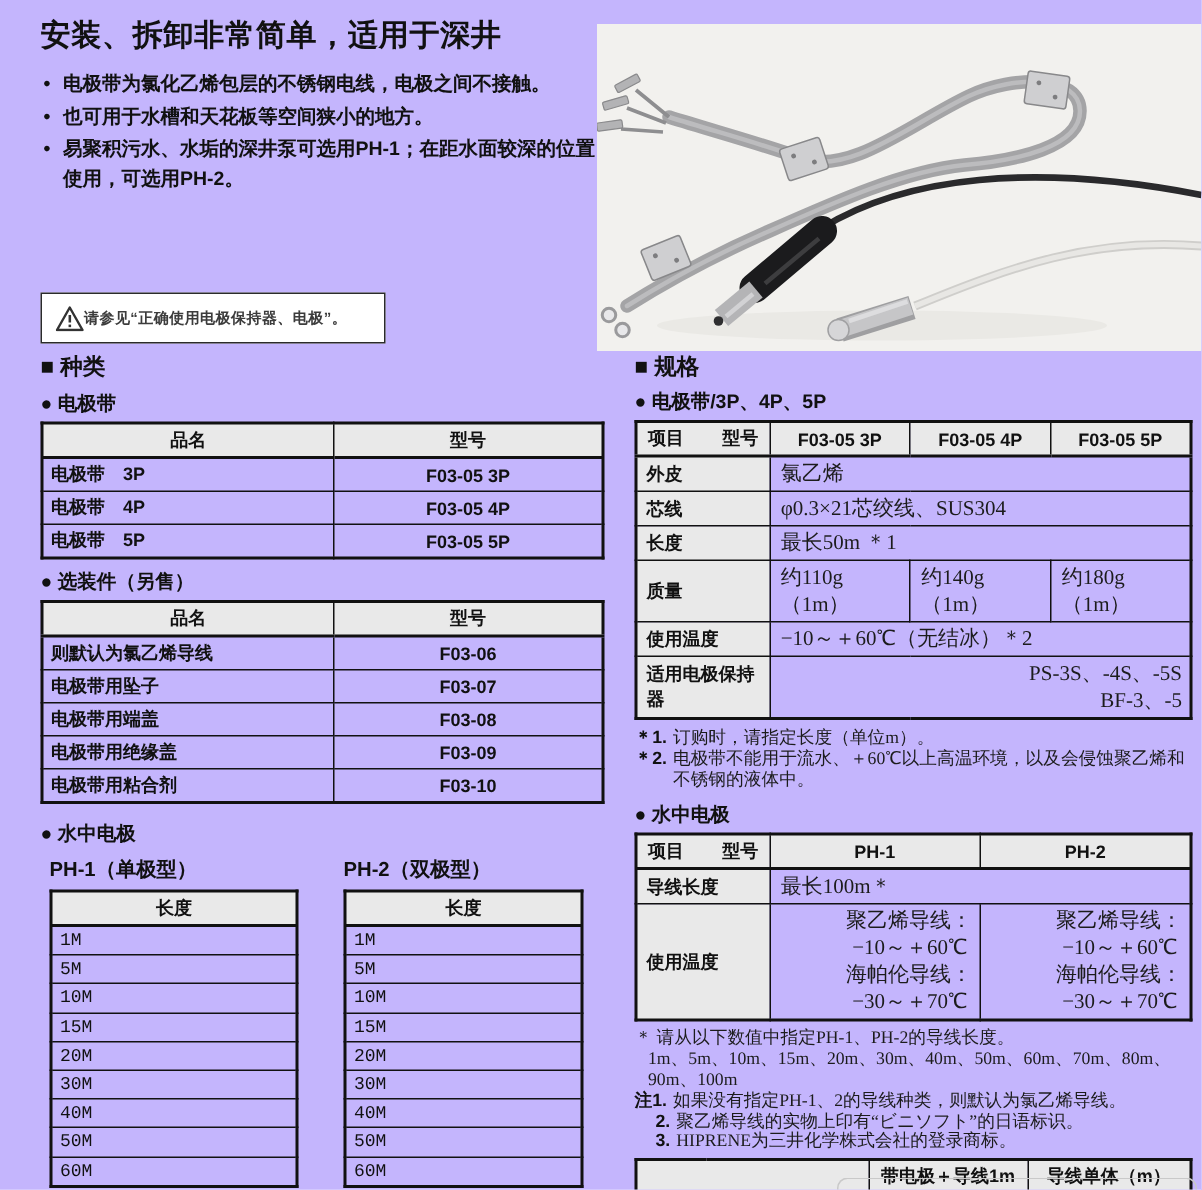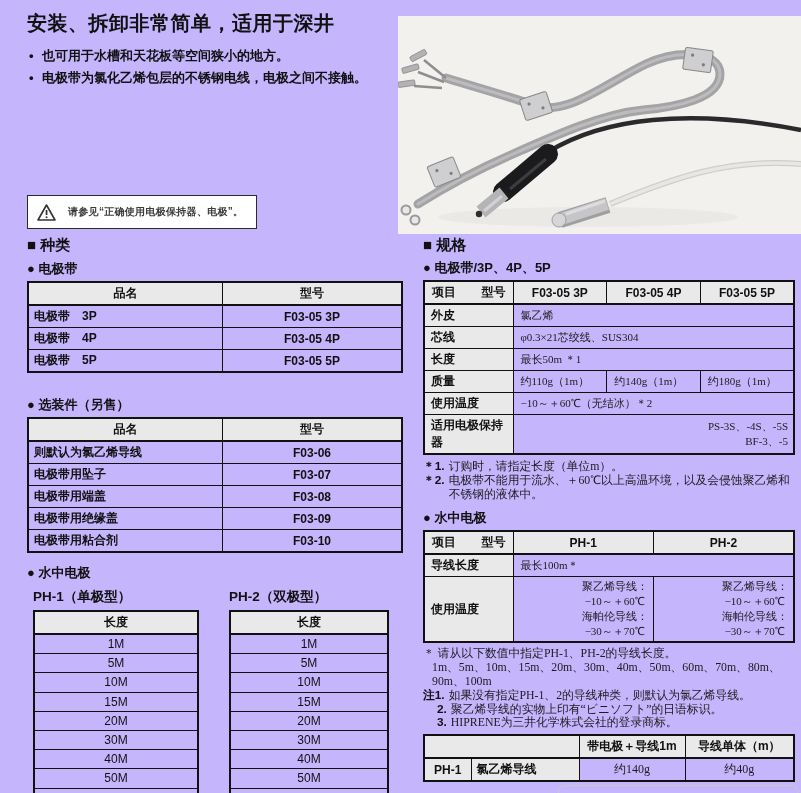--- a/index.html
+++ b/index.html
@@ -8,46 +8,46 @@
 
   .headline { position:absolute; left:27px; top:10px; font-size:20px; font-weight:bold; letter-spacing:0.5px; }
 
   .features { position:absolute; left:29px; top:46px; width:372px; list-style:none; }
   .features li { position:relative; padding-left:13px; font-size:13px; font-weight:bold; line-height:19.5px; margin-bottom:2px; }
   .features li::before { content:"•"; position:absolute; left:0; top:0; }
 
   .photo { position:absolute; left:398px; top:12px; width:403px; height:222px; }
 
   .notice { position:absolute; left:27px; top:195px; width:230px; height:34px; border:1.3px solid #2b2b2b;
-            display:flex; align-items:center; gap:12px; padding:0 9px; background:#fff; }
+            display:flex; align-items:center; gap:0; padding:0 9px; background:#fff; }
   .notice .txt { font-size:10px; font-weight:bold; color:#3c3c3c; letter-spacing:0.3px; }
 
   .col { position:absolute; top:236px; }
   .left-col { left:27px; width:376px; }
   .right-col { left:423px; width:372px; }
 
   .sec { font-size:15px; font-weight:bold; line-height:18px; }
   .sub { font-size:13px; font-weight:bold; line-height:17px; margin-top:6px; }
 
   table.tbl { border-collapse:collapse; table-layout:fixed; width:100%; border:2px solid #111; margin-top:4px; }
   table.tbl th, table.tbl td { border:1px solid #111; font-size:12px; padding:2px 5px; vertical-align:middle; }
   table.tbl thead th { background:#e9e9e9; border-bottom:2px solid #111; text-align:center; font-weight:bold; height:20px; }
 
   .t-kind td.name  { font-weight:bold; text-align:left; height:18px; }
   .t-kind td.model { font-weight:bold; text-align:center; }
 
   .ph-row { display:flex; margin-top:3px; }
   .ph-col1 { width:166px; margin-left:6px; }
   .ph-col2 { width:160px; margin-left:30px; }
   .ph-title { font-size:13.5px; font-weight:bold; line-height:18px; margin-top:4px; }
-  .ph-tbl td { text-align:center; font-family:Liberation Sans, sans-serif; font-size:11.5px; padding:1.2px 4px; line-height:14.2px; }
+  .ph-tbl td { text-align:left; font-family:Liberation Mono, monospace; font-size:11.5px; padding:1.2px 4px; line-height:14.2px; }
   .ph-tbl thead th { height:18px; }
 
   .spec th.rowlab { background:#e9e9e9; text-align:left; font-weight:bold; padding-left:6px; }
-  .spec td.val { font-family:"Liberation Serif", serif; font-size:11px; text-align:left; padding-left:7px; color:#1c1c1c; }
+  .spec td.val { font-family:"Liberation Serif", serif; font-size:14px; text-align:left; padding-left:7px; color:#1c1c1c; }
   .cw { display:flex; justify-content:space-between; padding:0 2px; }
   .spec tbody th, .spec tbody td { height:18px; }
 
   .tline { display:block; text-align:right; }
   .tval  { display:block; text-align:right; padding-right:3px; }
 
   .notes { margin-top:5px; }
   .nline { font-size:11.8px; line-height:13.8px; display:flex; }
   .nlab  { font-weight:bold; margin-right:4px; white-space:nowrap; }
   .ntext { font-family:"Liberation Serif", serif; color:#1c1c1c; }
@@ -64,22 +64,23 @@
                border:1px solid #c9c9c9; border-bottom:none; border-radius:7px 7px 0 0; }
 </style>
 </head>
 <body>
 
 <div id="page">
 
   <h1 class="headline">安装、拆卸非常简单，适用于深井</h1>
 
   <ul class="features">
+    <li>电极带为氯化乙烯包层的不锈钢电线，电极之间不接触。</li>
     <li>也可用于水槽和天花板等空间狭小的地方。</li>
-    <li>电极带为氯化乙烯包层的不锈钢电线，电极之间不接触。</li>
+    <li>易聚积污水、水垢的深井泵可选用PH-1；在距水面较深的位置使用，可选用PH-2。</li>
   </ul>
 
   <div class="photo">
     <svg width="403" height="222" viewBox="0 0 403 222" xmlns="http://www.w3.org/2000/svg">
       <rect x="0" y="4" width="403" height="218" fill="#f2f1ee"></rect>
       <ellipse cx="190" cy="205" rx="150" ry="10" fill="#eae9e5"></ellipse>
 
       <path d="M 48,66 C 80,76 110,84 138,94 C 170,104 210,70 248,52 C 278,38 322,38 322,62 C 322,86 280,95 245,98 C 205,102 160,122 115,142 C 85,155 55,170 20,192" fill="none" stroke="#a4a4a6" stroke-width="9" stroke-linecap="round"></path>
       <path d="M 48,66 C 80,76 110,84 138,94 C 170,104 210,70 248,52 C 278,38 322,38 322,62 C 322,86 280,95 245,98 C 205,102 160,122 115,142 C 85,155 55,170 20,192" fill="none" stroke="#bcbcbe" stroke-width="3" stroke-linecap="round"></path>
 
@@ -166,21 +167,21 @@
             <td class="name">电极带　4P</td>
             <td class="model">F03-05 4P</td>
           </tr>
         <tr>
             <td class="name">电极带　5P</td>
             <td class="model">F03-05 5P</td>
           </tr>
       </tbody>
     </table>
 
-    <div class="sub" style="margin-top:23px">● 选装件（另售）</div>
+    <div class="sub" style="margin-top:6px">● 选装件（另售）</div>
     <table class="tbl t-kind">
       <colgroup>
           <col style="width:52%">
           <col>
         </colgroup>
       <thead>
         <tr>
           <th>品名</th>
           <th>型号</th>
         </tr>

